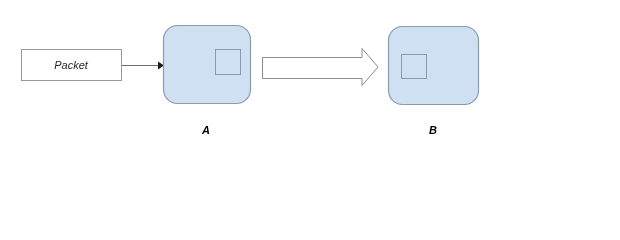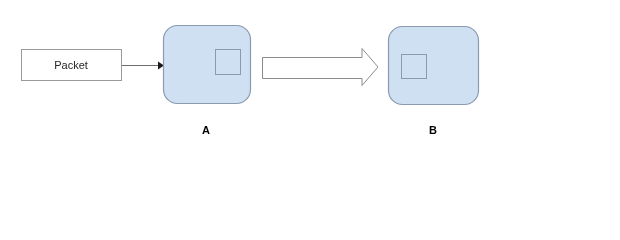--- a/index.html
+++ b/index.html
@@ -10,20 +10,21 @@
   }
   body {
     font-family: "Liberation Sans", sans-serif;
   }
   #canvas {
     position: relative;
     width: 620px;
     height: 160px;
     background: #ffffff;
     overflow: hidden;
+    font-style: italic;
   }
   #diagram-svg {
     position: absolute;
     left: 0;
     top: 0;
     width: 620px;
     height: 160px;
     display: block;
   }
   .shape-label {

